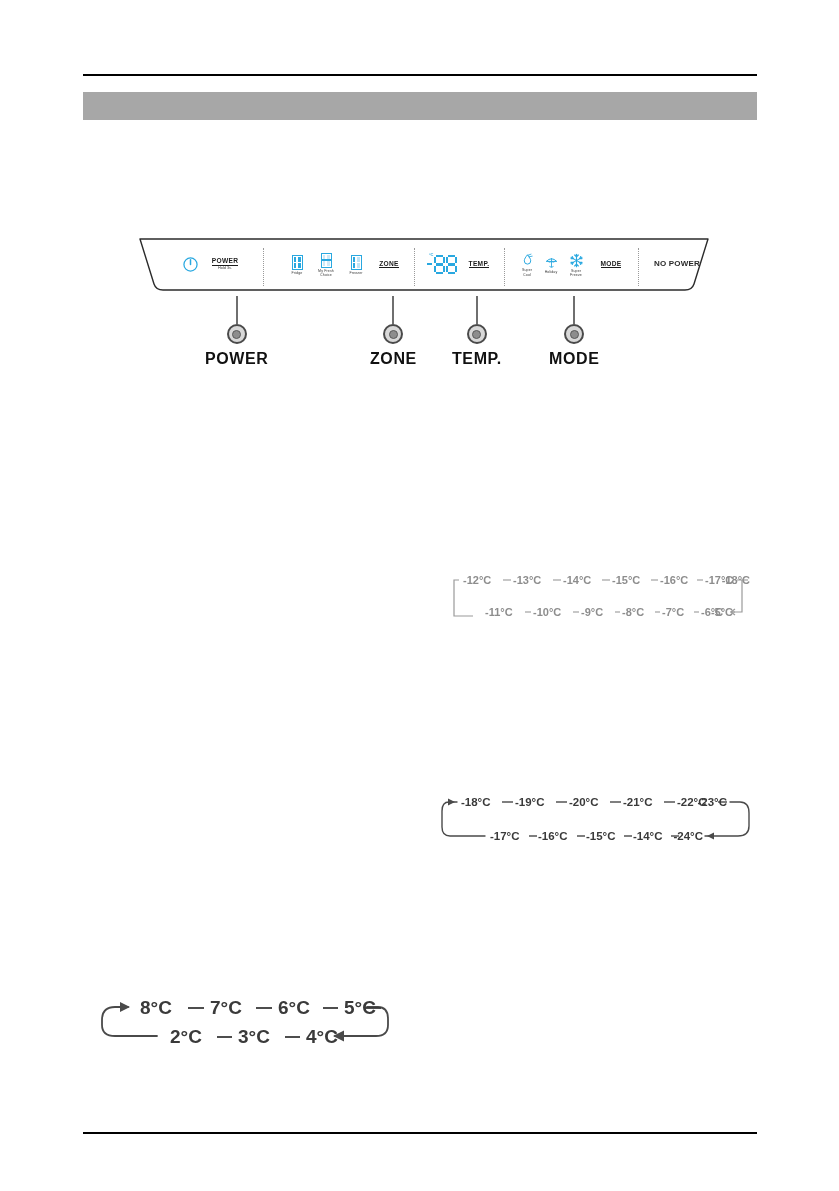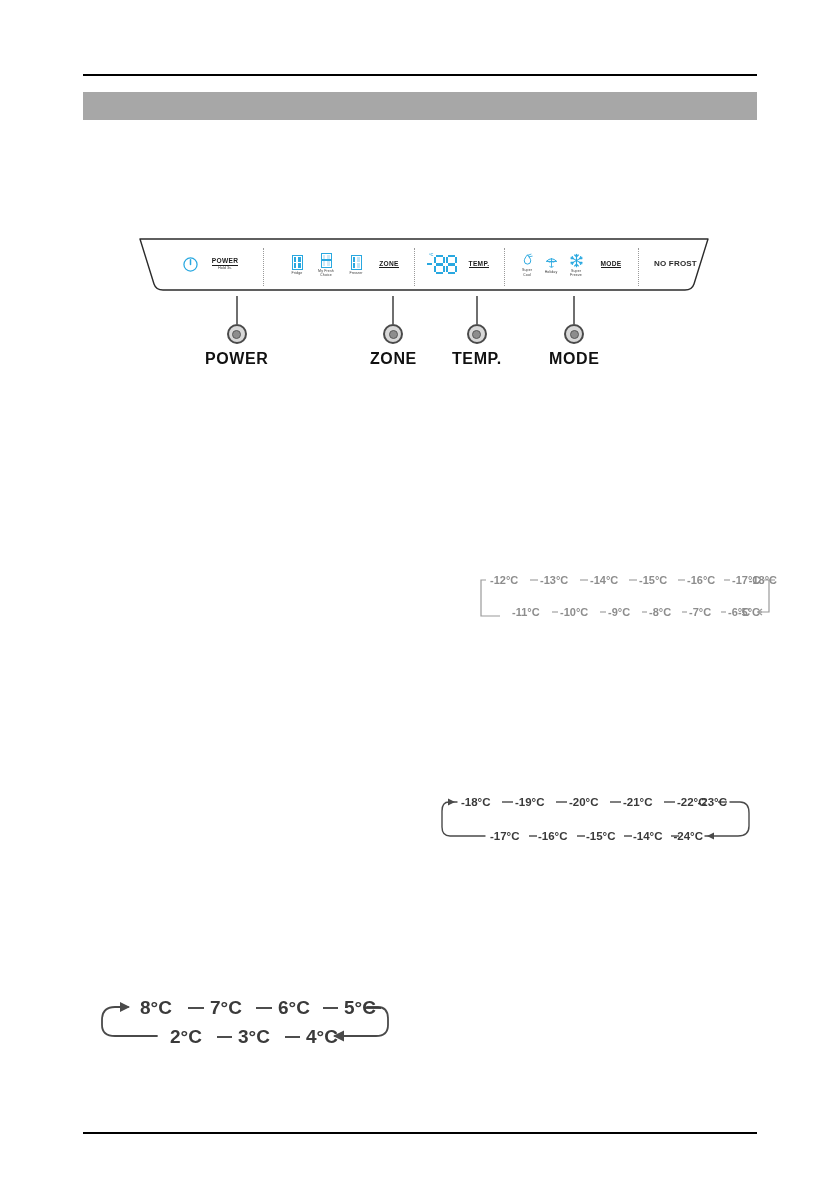--- a/index.html
+++ b/index.html
@@ -382,21 +382,21 @@
 Freeze</span>
     </div>
 
     <div class="pitem" style="left:455px; top:20px; width:36px; height:12px;">
       <span class="btn-word">MODE</span>
     </div>
 
     <div class="dotted-sep" style="left:500px;"></div>
 
     <div class="nofrost" style="left:516px; top:21px;">
-      <span>NO FROST</span>
+      <span>NO POWER</span>
     </div>
 
   </div>
 </div>
 
 <div class="callout" style="left:205px; top:296px;">
   <span class="leader" style="height:28px;"></span>
   <span class="knob"></span>
   <span class="cl-label">POWER</span>
 </div>
@@ -412,21 +412,21 @@
   <span class="knob"></span>
   <span class="cl-label">TEMP.</span>
 </div>
 
 <div class="callout" style="left:549px; top:296px;">
   <span class="leader" style="height:28px;"></span>
   <span class="knob"></span>
   <span class="cl-label">MODE</span>
 </div>
 
-<div class="cycle" style="left:472px; top:572px;">
+<div class="cycle" style="left:445px; top:572px;">
   <svg width="310" height="56" viewBox="0 0 310 56" aria-hidden="true">
     <g stroke="#9a9a9a" stroke-width="1.2" fill="none">
       <path d="M14,8 L9,8 L9,44 L28,44"></path>
       <path d="M292,8 L297,8 L297,40 L286,40"></path>
       <path d="M286,40 l4,-3 M286,40 l4,3"></path>
     </g>
     <g class="cyc-text" fill="#8d8d8d" font-size="11">
       <text x="18" y="12">-12°C</text>
       <text x="68" y="12">-13°C</text>
       <text x="118" y="12">-14°C</text>

